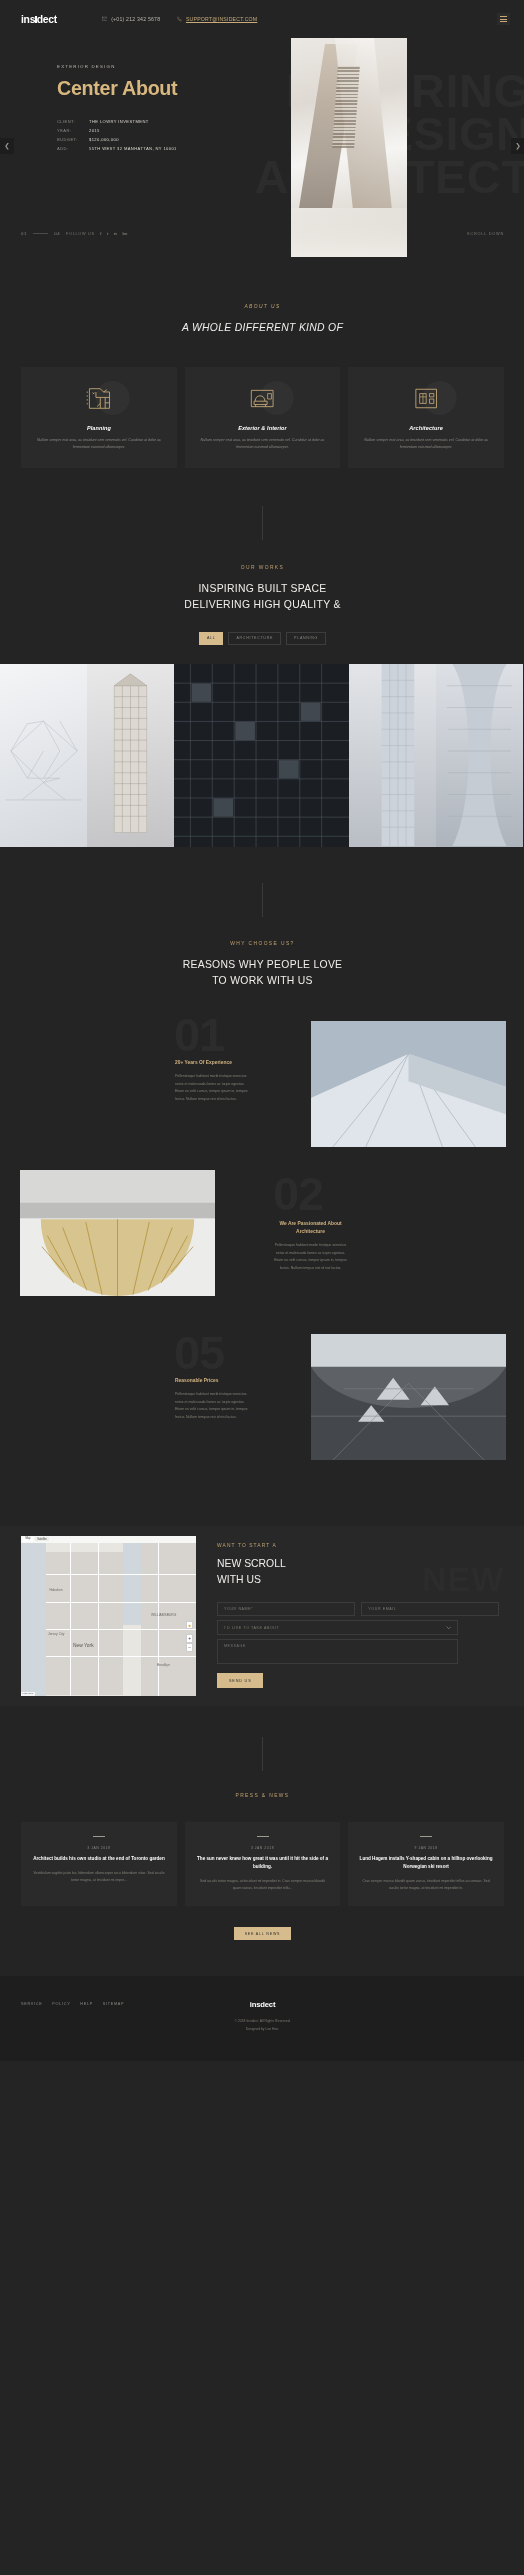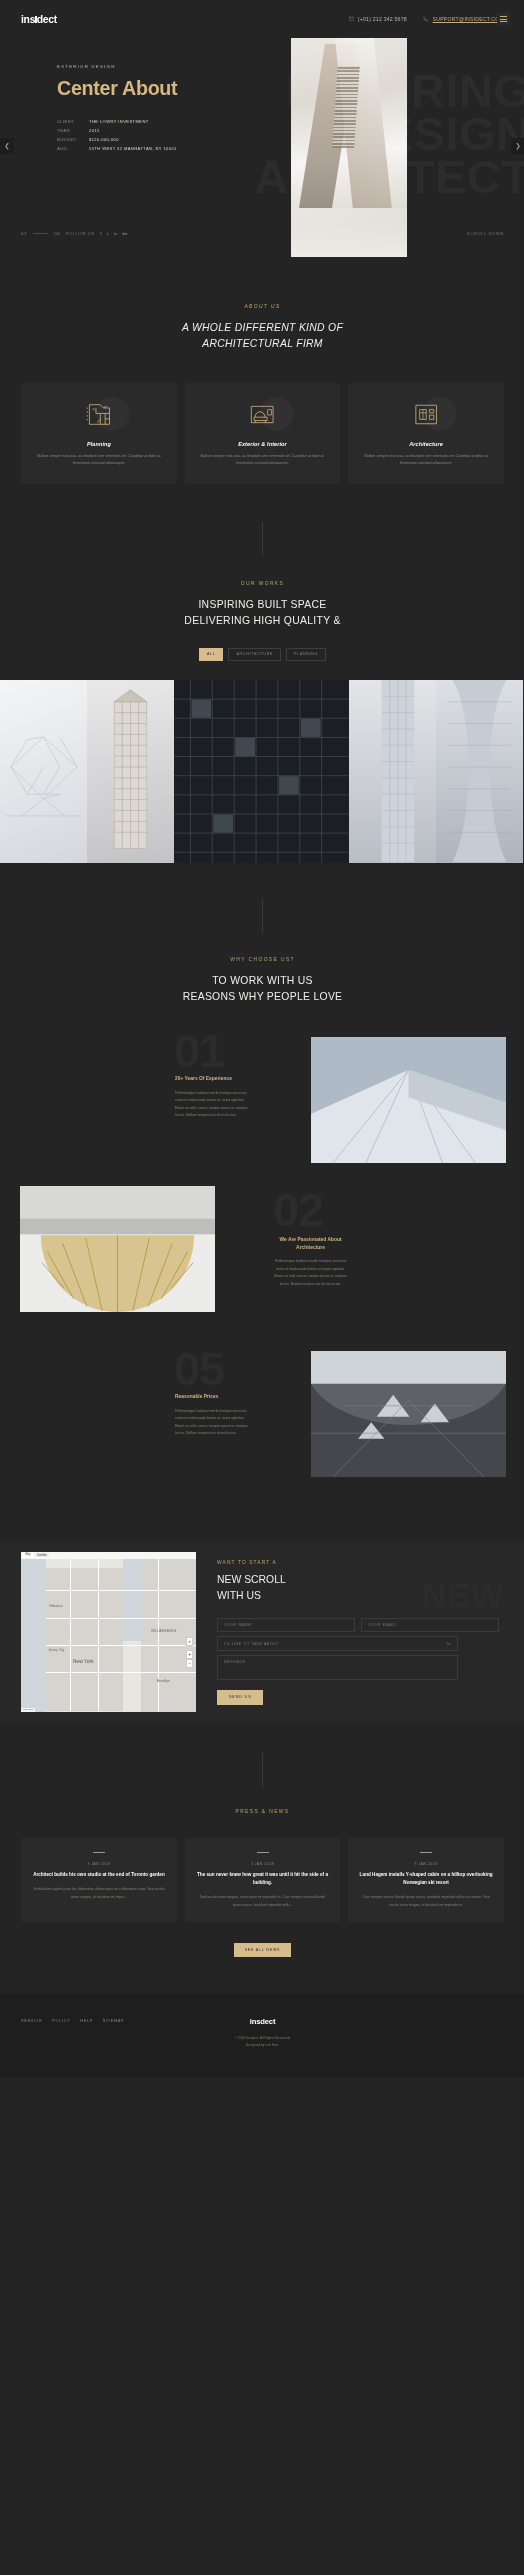--- a/index.html
+++ b/index.html
@@ -5,21 +5,21 @@
   * { box-sizing: border-box; margin:0; padding:0; }
   html,body{ background:#232323; }
   body{
     width:525px; height:2576px; position:relative; overflow:hidden;
     font-family:"Liberation Sans", sans-serif; color:#e9e9e9;
     background:#242424;
   }
   .page{ width:525px; position:relative; }
 
   
-  .header{ height:38px; position:relative; z-index:40; display:flex; align-items:center; padding:0 21px;justify-content:space-between; }
+  .header{ height:38px; position:relative; z-index:40; display:flex; align-items:center; padding:0 21px; }
   .logo{ font-size:10.4px; font-weight:bold; letter-spacing:-0.3px; color:#fff; }
   .logo .bar{ display:inline-block; width:1.6px; height:7.1px; background:#fff; margin:0 0px; vertical-align:-0.5px;}
   .hdr-contact{ display:flex; align-items:center; gap:16.4px; margin-left:45px; }
   .hdr-item{ display:flex; align-items:center; gap:3.8px; font-size:5.2px; letter-spacing:0.2px; color:#b9b6b0; }
   .hdr-item.mail a{ color:#c8ab78; text-decoration:underline; font-size:5.2px; letter-spacing:0.2px;}
   .ic{ width:5.5px; height:5.5px; display:inline-block; opacity:.75 }
   .burger{ position:absolute; right:15.3px; top:13px; width:13px; height:12px;
            display:flex; flex-direction:column; justify-content:center; gap:1.6px; align-items:center;
            background:#2b2b2b; border:0; cursor:pointer; }
   .burger i{ display:block; width:7.1px; height:0.9px; background:#c8ab78; }
@@ -228,21 +228,20 @@
       <i>in</i>
       <i>be</i>
     </div>
     <div class="scrolldown">SCROLL DOWN</div>
   </div>
 
   <div class="section about">
     <div class="sec-eyebrow">ABOUT US</div>
     <div class="sec-title">
       <div>A WHOLE DIFFERENT KIND OF</div>
-      <div>ARCHITECTURAL FIRM</div>
     </div>
     <div class="cards">
 
       <div class="card">
         <div class="glow"></div>
         <svg width="28.4" height="25" viewBox="0 0 52 46">
           <path d="M8 5h20l6 6h11v30H8z" fill="none" stroke="#c8ab78" stroke-width="1.6"></path>
           <path d="M20 11v10h8v20M28 21h17M37 21v20M37 31h8" fill="none" stroke="#c8ab78" stroke-width="1.6"></path>
           <path d="M34 11l6-4" stroke="#c8ab78" stroke-width="1.6" fill="none"></path>
           <path d="M22 38l6-6" stroke="#c8ab78" stroke-width="1.6" fill="none"></path>
@@ -350,22 +349,22 @@
     </div>
   </div>
 
   <div style="padding:36px 0 0">
       <div class="vline"></div>
     </div>
 
   <div class="section why" style="padding-top:24px">
     <div class="sec-eyebrow">WHY CHOOSE US?</div>
     <div class="sec-title">
+      <div>REASONS WHY PEOPLE LOVE</div>
       <div>TO WORK WITH US</div>
-      <div>REASONS WHY PEOPLE LOVE</div>
     </div>
 
     <div class="reason" style="margin-top:22px">
       <div class="big-num" style="left:174px; top:0;">01</div>
       <div class="rtxt" style="position:absolute; left:175px; top:48px; width:77px;">
         <h4>20+ Years Of Experience</h4>
         <p>Pellentesque habitant morbi tristique senectus netus et malesuada fames ac turpis egestas. Etiam eu velit cursus, tempor ipsum in, tempus lectus. Nullam tempus nisi id nisi luctus.</p>
       </div>
       <div class="rphoto" style="left:311px; top:9.8px; width:195px; height:126px;">
         <svg width="195" height="126" viewBox="0 0 356 230">

